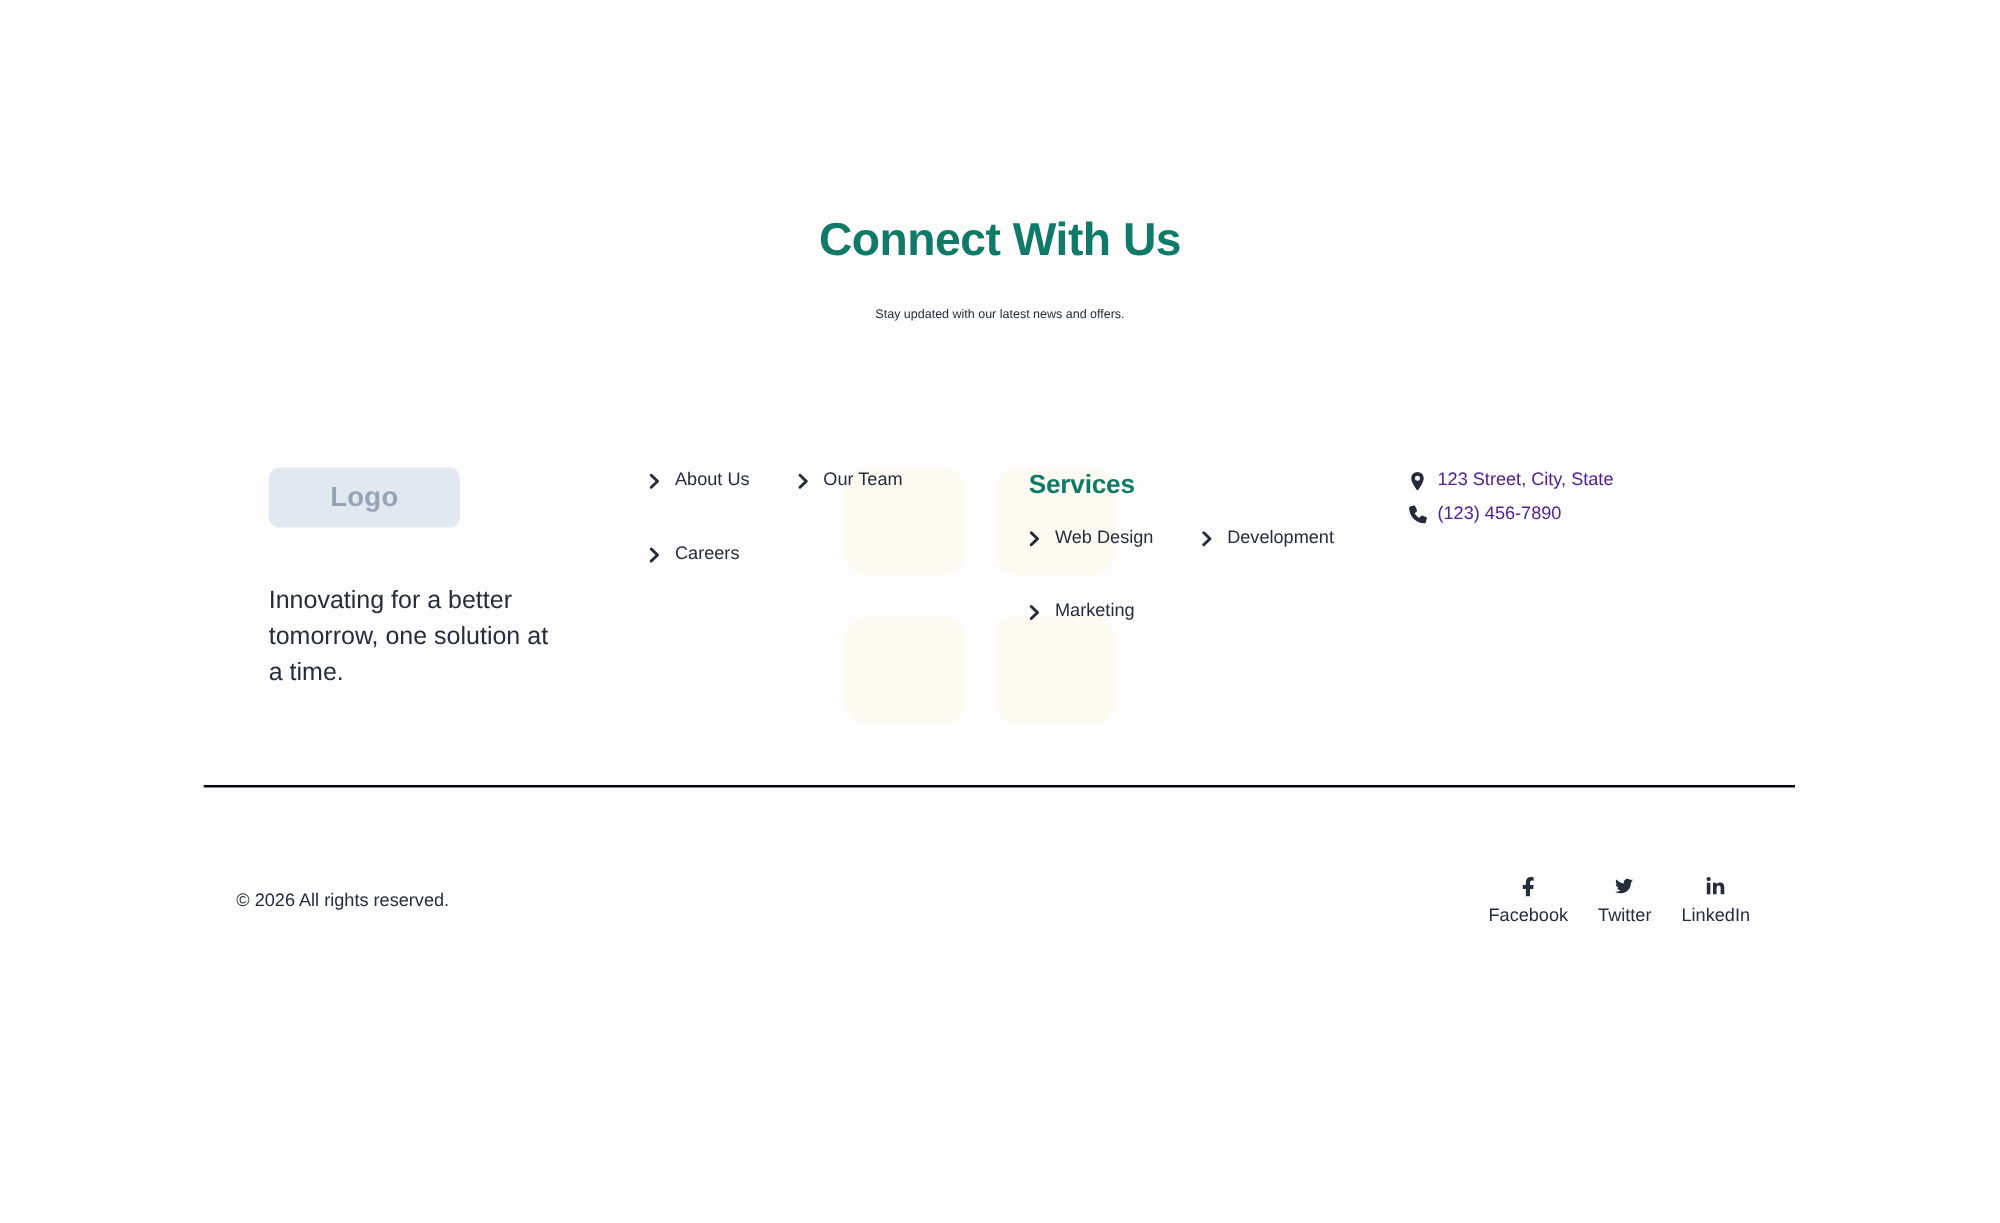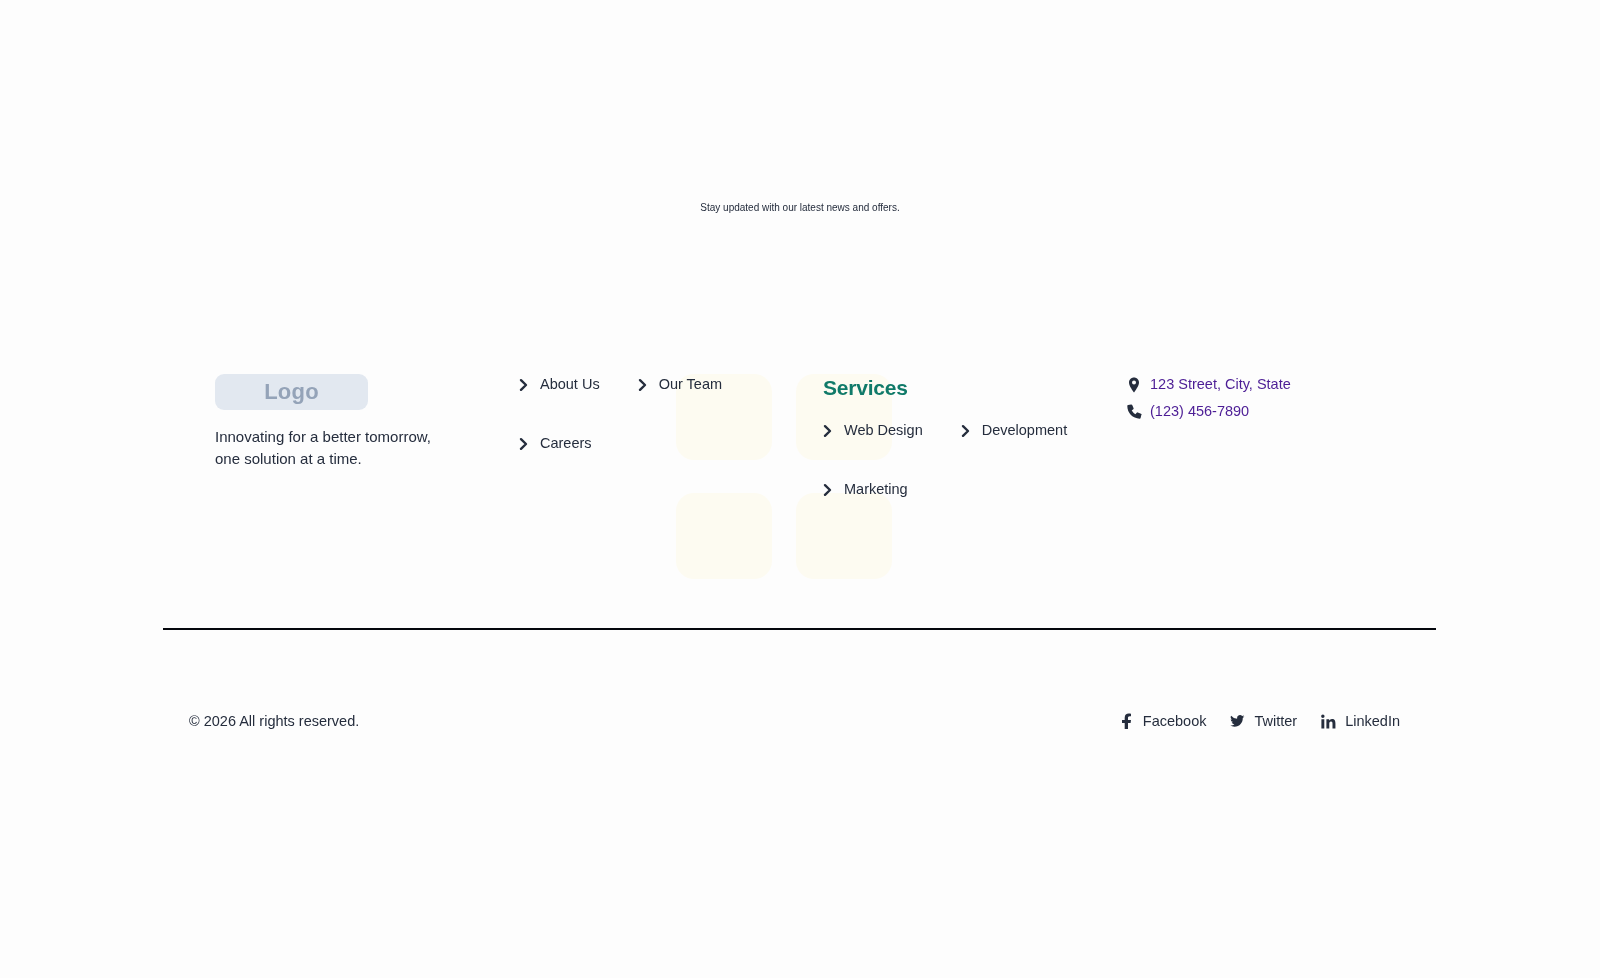--- a/index.html
+++ b/index.html
@@ -77,36 +77,36 @@
     color: #107a69;
     letter-spacing: -0.2px;
     line-height: 1.3;
     margin-bottom: 19px;
     white-space: nowrap;
   }
 
   
   .logo-box {
     width: 153px;
-    height: 36px;
+    height: 48px;
     background: #e2e8f0;
     border-radius: 9px;
     display: flex;
     align-items: center;
     justify-content: center;
   }
   .logo-text {
     font-size: 22px;
     font-weight: 700;
     color: #94a3b8;
     letter-spacing: 0.2px;
   }
   .brand-tagline {
-    margin-top: 16px;
-    font-size: 15px;
+    margin-top: 44px;
+    font-size: 20px;
     line-height: 1.45;
     color: #252d3d;
     max-width: 240px;
   }
 
   
   .link-list {
     display: flex;
     flex-wrap: wrap;
     align-items: center;
@@ -191,37 +191,39 @@
   }
   .social-link {
     display: inline-flex;
     align-items: center;
     gap: 9px;
     font-size: 14.5px;
     color: #252d3d;
     text-decoration: none;
     cursor: pointer;
     white-space: nowrap;
+    flex-direction: column;
   }
   .s-icon {
     width: 15px;
     height: 15px;
     display: inline-flex;
     align-items: center;
     justify-content: center;
     flex: none;
   }
   .s-icon svg { display: block; }
 </style>
 </head>
 <body>
 
 <div class="page">
 
   <div class="header">
+    <div class="header-title">Connect With Us</div>
     <div class="header-subtitle">Stay updated with our latest news and offers.</div>
   </div>
 
   <div class="deco deco-1"></div>
   <div class="deco deco-2"></div>
   <div class="deco deco-3"></div>
   <div class="deco deco-4"></div>
 
   <div class="columns">
 

